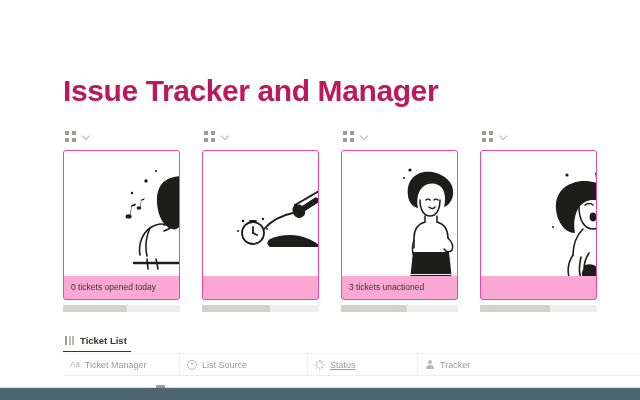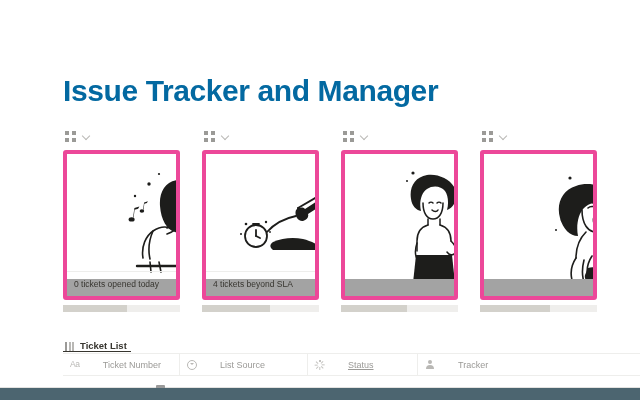--- a/index.html
+++ b/index.html
@@ -26,21 +26,21 @@
   }
 
   
   #page-title {
     position: absolute;
     left: 63px;
     top: 72px;
     font-size: 30px;
     font-weight: bold;
     letter-spacing: -0.4px;
-    color: #0369a1;
+    color: #be185d;
     line-height: 38px;
     white-space: nowrap;
     text-align: center;
   }
 
   
   #gallery {
     position: absolute;
     left: 63px;
     top: 126px;
@@ -96,22 +96,22 @@
     border-bottom: 1.2px solid #b9b8b5;
     transform: rotate(45deg);
   }
 
   
   .card {
     position: relative;
     margin-top: 4px;
     width: 117px;
     height: 150px;
-    background: #a3a3a3;
-    border: 4px solid #ec4899;
+    background: #f9a8d4;
+    border: 1px solid #ec4899;
     border-radius: 3px;
     box-sizing: border-box;
     overflow: hidden;
   }
   .card-art {
     position: relative;
     width: 100%;
     height: 125px;
     overflow: hidden;
     background: #ffffff;
@@ -154,21 +154,21 @@
   #tabs {
     position: absolute;
     left: 63px;
     top: 330px;
     height: 22px;
     display: flex;
     align-items: center;
   }
   .tab {
     display: flex;
-    align-items: flex-end;
+    align-items: center;
     gap: 6px;
     height: 22px;
     padding: 0 4px 0 2px;
     border-bottom: 1.6px solid #37352f;
     box-sizing: border-box;
   }
   .tab-label {
     font-size: 9.5px;
     font-weight: bold;
     color: #37352f;
@@ -198,21 +198,21 @@
     width: 600px;
     border-top: 1px solid #eeeeec;
     border-bottom: 1px solid #eeeeec;
     height: 23px;
     display: flex;
     box-sizing: border-box;
   }
   .th {
     display: flex;
     align-items: center;
-    gap: 23px;
+    gap: 5px;
     height: 100%;
     box-sizing: border-box;
     padding-left: 7px;
     border-right: 1px solid #eeeeec;
     font-size: 9px;
     color: #9b9a97;
     white-space: nowrap;
     overflow: hidden;
   }
   .th:last-child { border-right: none; }
@@ -380,21 +380,20 @@
             <path d="M86 50 c3 -3 7 -3 9 -1 l14 -9 l3 5 l-14 9 c1 3 -1 6 -5 7 c-5 1 -9 -6 -7 -11 z" fill="#1d1d1b"></path>
             <path d="M63 82 c9 -4 20 -5 30 -3 c8 2 16 6 22 11 l-52 0 c-3 -2 -4 -5 0 -8 z" fill="#1d1d1b"></path>
             <g fill="#1d1d1b">
               <circle cx="36" cy="64" r="1.3"></circle>
               <circle cx="56" cy="62" r="1.2"></circle>
               <circle cx="31" cy="74" r="1"></circle>
               <circle cx="60" cy="72" r="0.9"></circle>
             </g>
           </svg>
         </div>
-        <div class="card-caption">4 tickets beyond SLA</div>
       </div>
       <div class="progress">
         <div class="fill" style="width:58%"></div>
       </div>
     </div>
 
     <div class="card-col c2">
       <div class="card-head">
         <span class="grid-icon">
             <i></i>
@@ -426,20 +425,21 @@
             <g fill="none" stroke="#1d1d1b" stroke-width="2.2" stroke-linecap="round">
               <path d="M46 140 L58 140"></path>
               <path d="M62 140 L74 140"></path>
             </g>
             <g fill="#1d1d1b">
               <circle cx="38" cy="14" r="1.6"></circle>
               <circle cx="32" cy="22" r="1"></circle>
             </g>
           </svg>
         </div>
+        <div class="card-caption">3 tickets unactioned</div>
       </div>
       <div class="progress">
         <div class="fill" style="width:56%"></div>
       </div>
     </div>
 
     <div class="card-col c3">
       <div class="card-head">
         <span class="grid-icon">
             <i></i>
@@ -489,21 +489,21 @@
           <i></i>
           <i></i>
         </span>
       <span class="tab-label">Ticket List</span>
     </div>
   </div>
 
   <div id="table">
     <div class="th w0">
       <span class="ic ic-aa">Aa</span>
-      <span>Ticket Number</span>
+      <span>Ticket Manager</span>
     </div>
     <div class="th w2">
       <span class="ic ic-select"></span>
       <span>List Source</span>
     </div>
     <div class="th w3">
       <span class="ic ic-status">
         <i style="transform:rotate(0deg)"></i>
         <i style="transform:rotate(45deg)"></i>
         <i style="transform:rotate(90deg)"></i>

